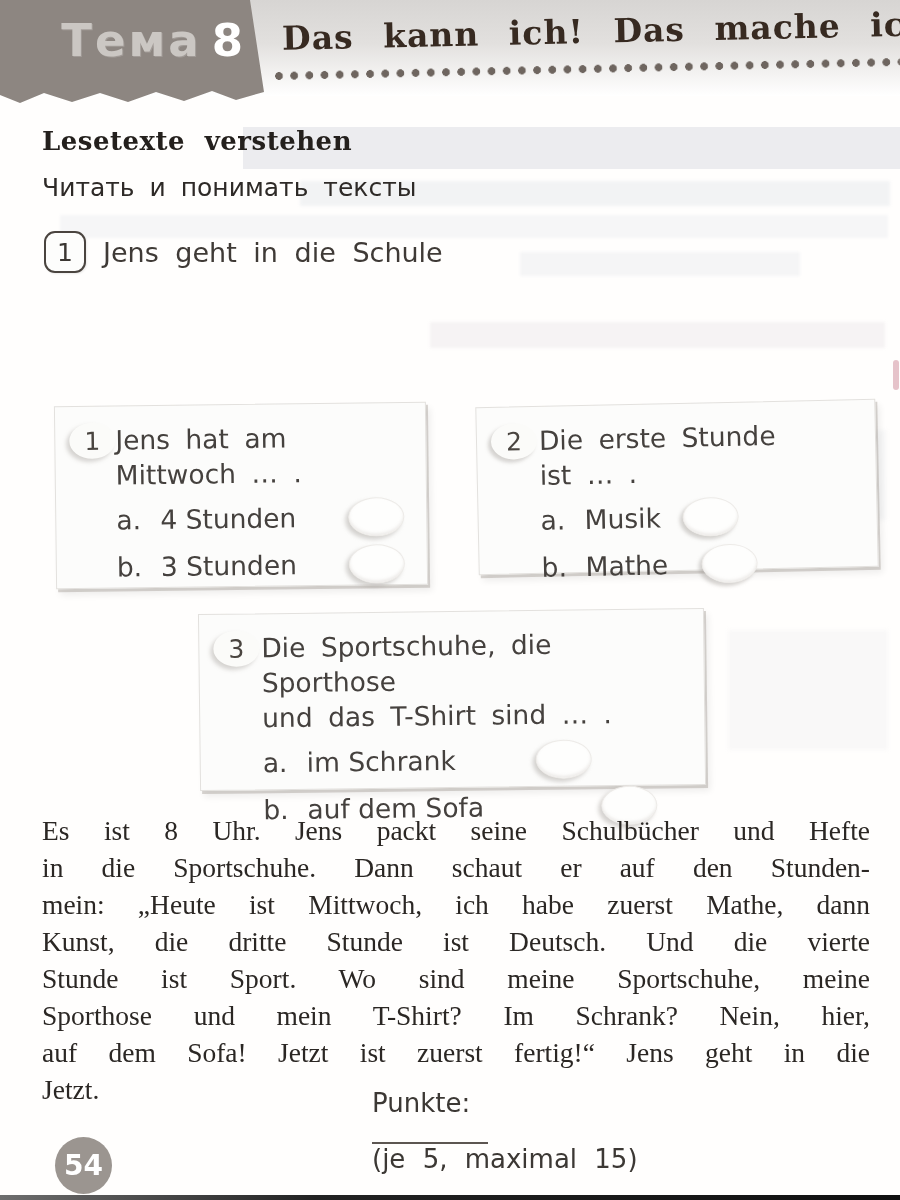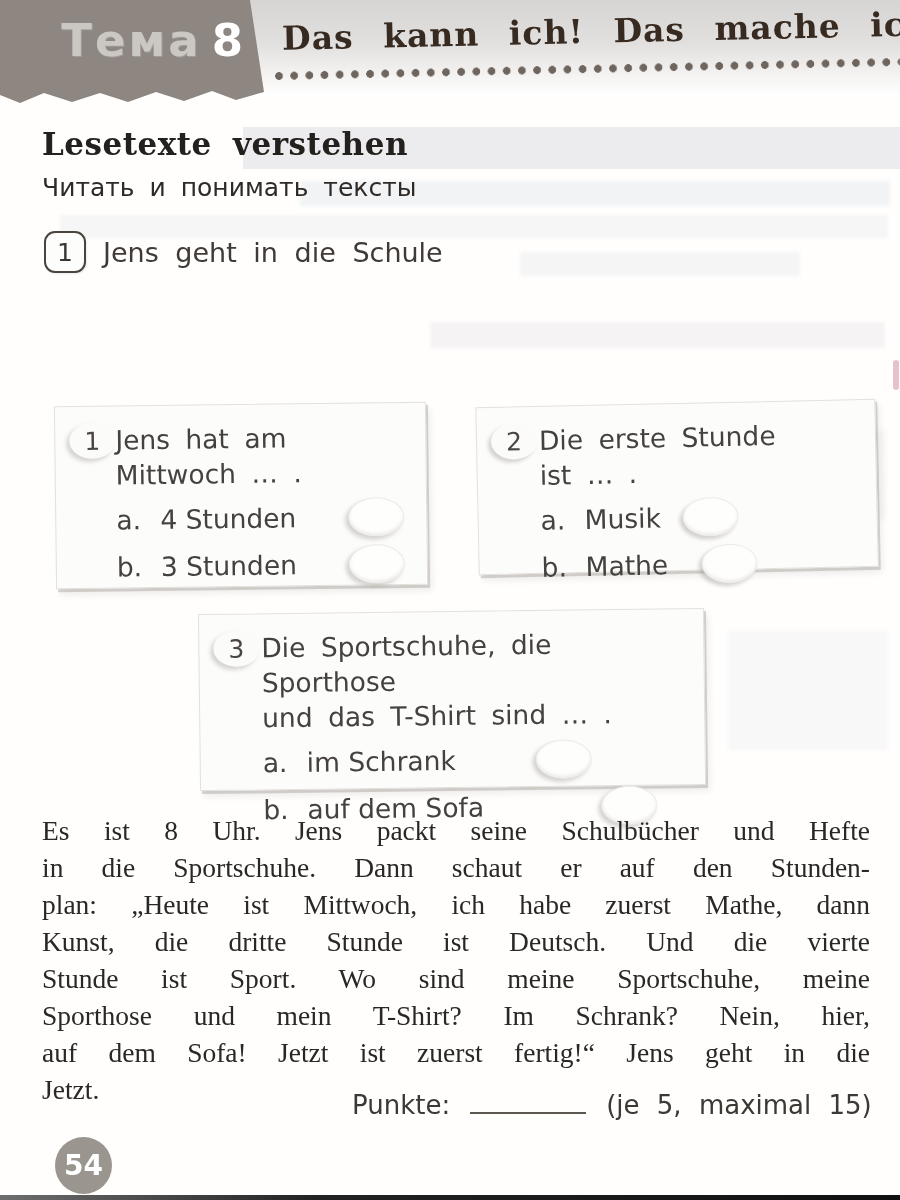--- a/index.html
+++ b/index.html
@@ -30,21 +30,21 @@
   .b3{left:60px;top:215px;width:828px;height:23px;background:rgba(185,192,205,.13);filter:blur(1.5px);}
   .b4{left:520px;top:252px;width:280px;height:24px;background:rgba(185,192,205,.15);filter:blur(1.5px);}
   .b5{left:430px;top:322px;width:455px;height:26px;background:rgba(198,188,200,.16);filter:blur(1.5px);}
   .b6{left:736px;top:430px;width:150px;height:90px;background:rgba(192,196,206,.12);filter:blur(2px);}
   .b7{left:58px;top:455px;width:130px;height:60px;background:rgba(192,196,206,.12);filter:blur(2px);}
   .b8{left:728px;top:630px;width:160px;height:120px;background:rgba(192,196,206,.10);filter:blur(2px);}
   .pink-mark{left:893px;top:360px;width:6px;height:30px;background:#e0b4bd;border-radius:3px;opacity:.8;}
 
   
   .heading-de{position:absolute;left:42px;top:126px;font-family:"DejaVu Serif","Liberation Serif",serif;
-        font-weight:bold;font-size:31px;color:#24201d;word-spacing:10px;letter-spacing:.5px;}
+        font-weight:bold;font-size:26px;color:#24201d;word-spacing:10px;letter-spacing:.5px;}
   .heading-ru{position:absolute;left:42px;top:173px;font-size:25px;color:#2e2a27;word-spacing:7px;}
 
   
   .ex-row{position:absolute;left:44px;top:231px;display:flex;align-items:center;gap:17px;}
   .ex-badge{width:38px;height:38px;border:2.5px solid #4a443f;border-radius:11px;background:#fdfdfc;
         display:flex;align-items:center;justify-content:center;font-size:25px;color:#3b3632;
         box-shadow:1px 1px 2px rgba(0,0,0,.08);}
   .ex-title{font-size:27px;color:#3f3a36;word-spacing:8px;}
 
   
@@ -76,21 +76,21 @@
   .box3 .row-b .opt-oval{margin-right:30px;}
 
   
   .reading{position:absolute;left:42px;top:812px;width:828px;
         font-family:"Liberation Serif","DejaVu Serif",serif;font-size:27.5px;color:#2b2724;}
   .rline{line-height:37px;text-align:justify;text-align-last:justify;word-spacing:2px;}
   .rline.last{text-align-last:left;}
 
   
   .score-row{position:absolute;left:352px;top:1088px;display:flex;align-items:baseline;
-        font-size:26px;color:#3c3834;}
+        font-size:26px;color:#3c3834;flex-direction:column;}
   .score-blank{width:116px;height:24px;border-bottom:2px solid #5c5651;margin:0 20px;}
   .score-note{word-spacing:9px;}
 
   
   .page-num{position:absolute;left:55px;top:1137px;width:57px;height:57px;border-radius:50%;
         background:#9b9590;color:#ffffff;font-size:28px;font-weight:bold;
         display:flex;align-items:center;justify-content:center;}
   .bottom-edge{position:absolute;left:0;bottom:0;width:900px;height:5px;
         background:linear-gradient(to right,#6e6e6e,#222 35%,#101010);}
 </style>
@@ -177,21 +177,21 @@
     <div class="opt-row row-b">
       <span class="opt-label">b.</span>
       <span>auf dem Sofa</span>
       <span class="opt-oval"></span>
     </div>
   </div>
 
   <div class="reading">
     <div class="rline">Es ist 8 Uhr. Jens packt seine Schulbücher und Hefte</div>
     <div class="rline">in die Sportschuhe. Dann schaut er auf den Stunden-</div>
-    <div class="rline">plan: „Heute ist Mittwoch, ich habe zuerst Mathe, dann</div>
+    <div class="rline">mein: „Heute ist Mittwoch, ich habe zuerst Mathe, dann</div>
     <div class="rline">Kunst, die dritte Stunde ist Deutsch. Und die vierte</div>
     <div class="rline">Stunde ist Sport. Wo sind meine Sportschuhe, meine</div>
     <div class="rline">Sporthose und mein T-Shirt? Im Schrank? Nein, hier,</div>
     <div class="rline">auf dem Sofa! Jetzt ist zuerst fertig!“ Jens geht in die</div>
     <div class="rline last">Jetzt.</div>
   </div>
 
   <div class="score-row">
     <span class="score-label">Punkte:</span>
     <span class="score-blank"></span>

